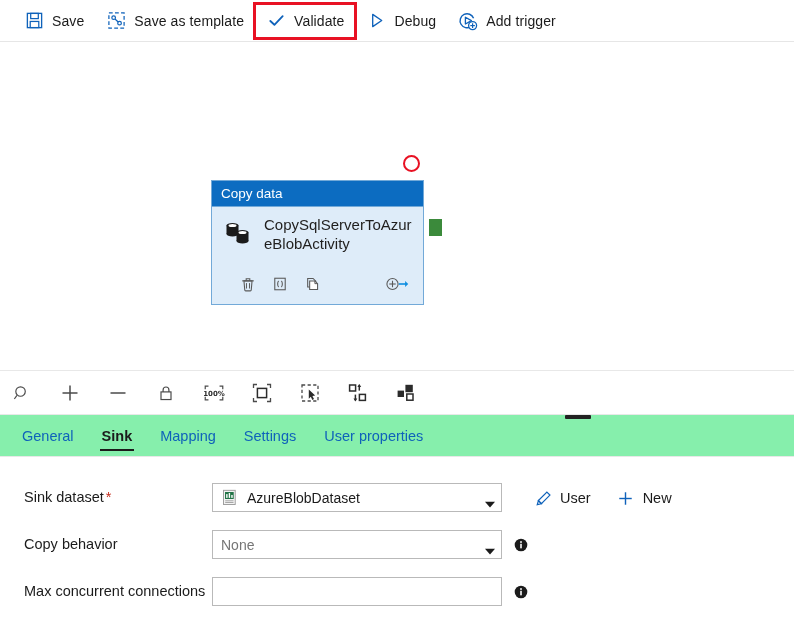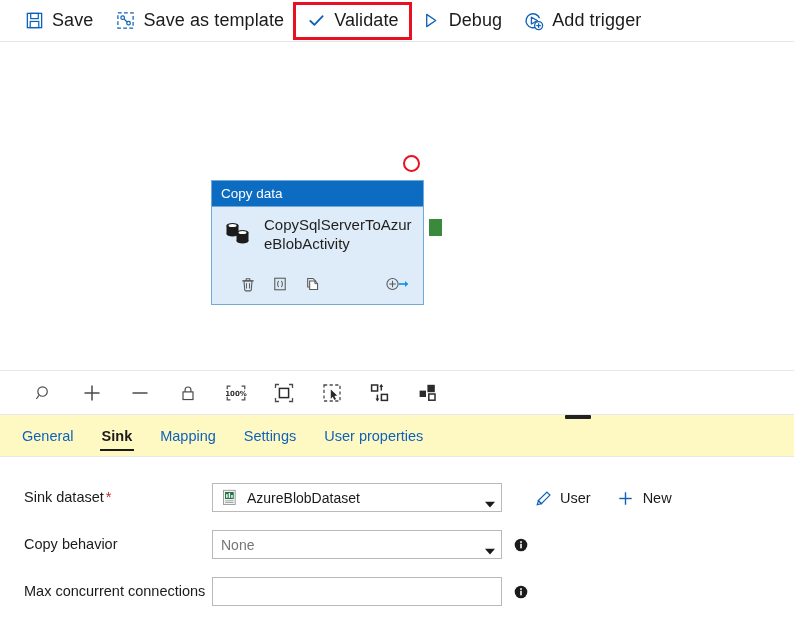--- a/index.html
+++ b/index.html
@@ -40,21 +40,21 @@
     position: relative;
     white-space: nowrap;
   }
   .tb-item .tb-ico {
     width: 20px; height: 20px;
     display: flex; align-items: center; justify-content: center;
     margin-right: 8px;
     flex: 0 0 auto;
   }
   .tb-label {
-    font-size: 18px;
+    font-size: 14px;
     color: #1b1b1b;
     letter-spacing: .1px;
   }
   .tb-item.highlighted {
     outline: 3px solid #e81123;
     outline-offset: 0px;
   }
 
   
   .canvas {
@@ -134,21 +134,20 @@
     width: 13px; height: 17px;
     background: #3b8a3b;
   }
 
   
   .canvas-tools {
     height: 45px;
     min-height: 45px;
     display: flex;
     align-items: center;
-    padding-left: 22px;
     border-top: 1px solid #e8e8e8;
     border-bottom: 1px solid #e8e8e8;
     background: #ffffff;
     position: relative;
   }
   .ct-btn {
     width: 44px; height: 34px;
     display: flex; align-items: center; justify-content: center;
     cursor: pointer;
     margin-right: 4px;
@@ -164,21 +163,21 @@
   }
 
   
   .tabs {
     height: 42px;
     min-height: 42px;
     display: flex;
     align-items: center;
     padding-left: 22px;
     border-bottom: 1px solid #e8e8e8;
-    background: #fef9c3;
+    background: #86efac;
   }
   .tab {
     position: relative;
     height: 42px;
     display: flex;
     align-items: center;
     padding: 0 14px;
     font-size: 14.5px;
     color: #0f62ba;
     cursor: pointer;

